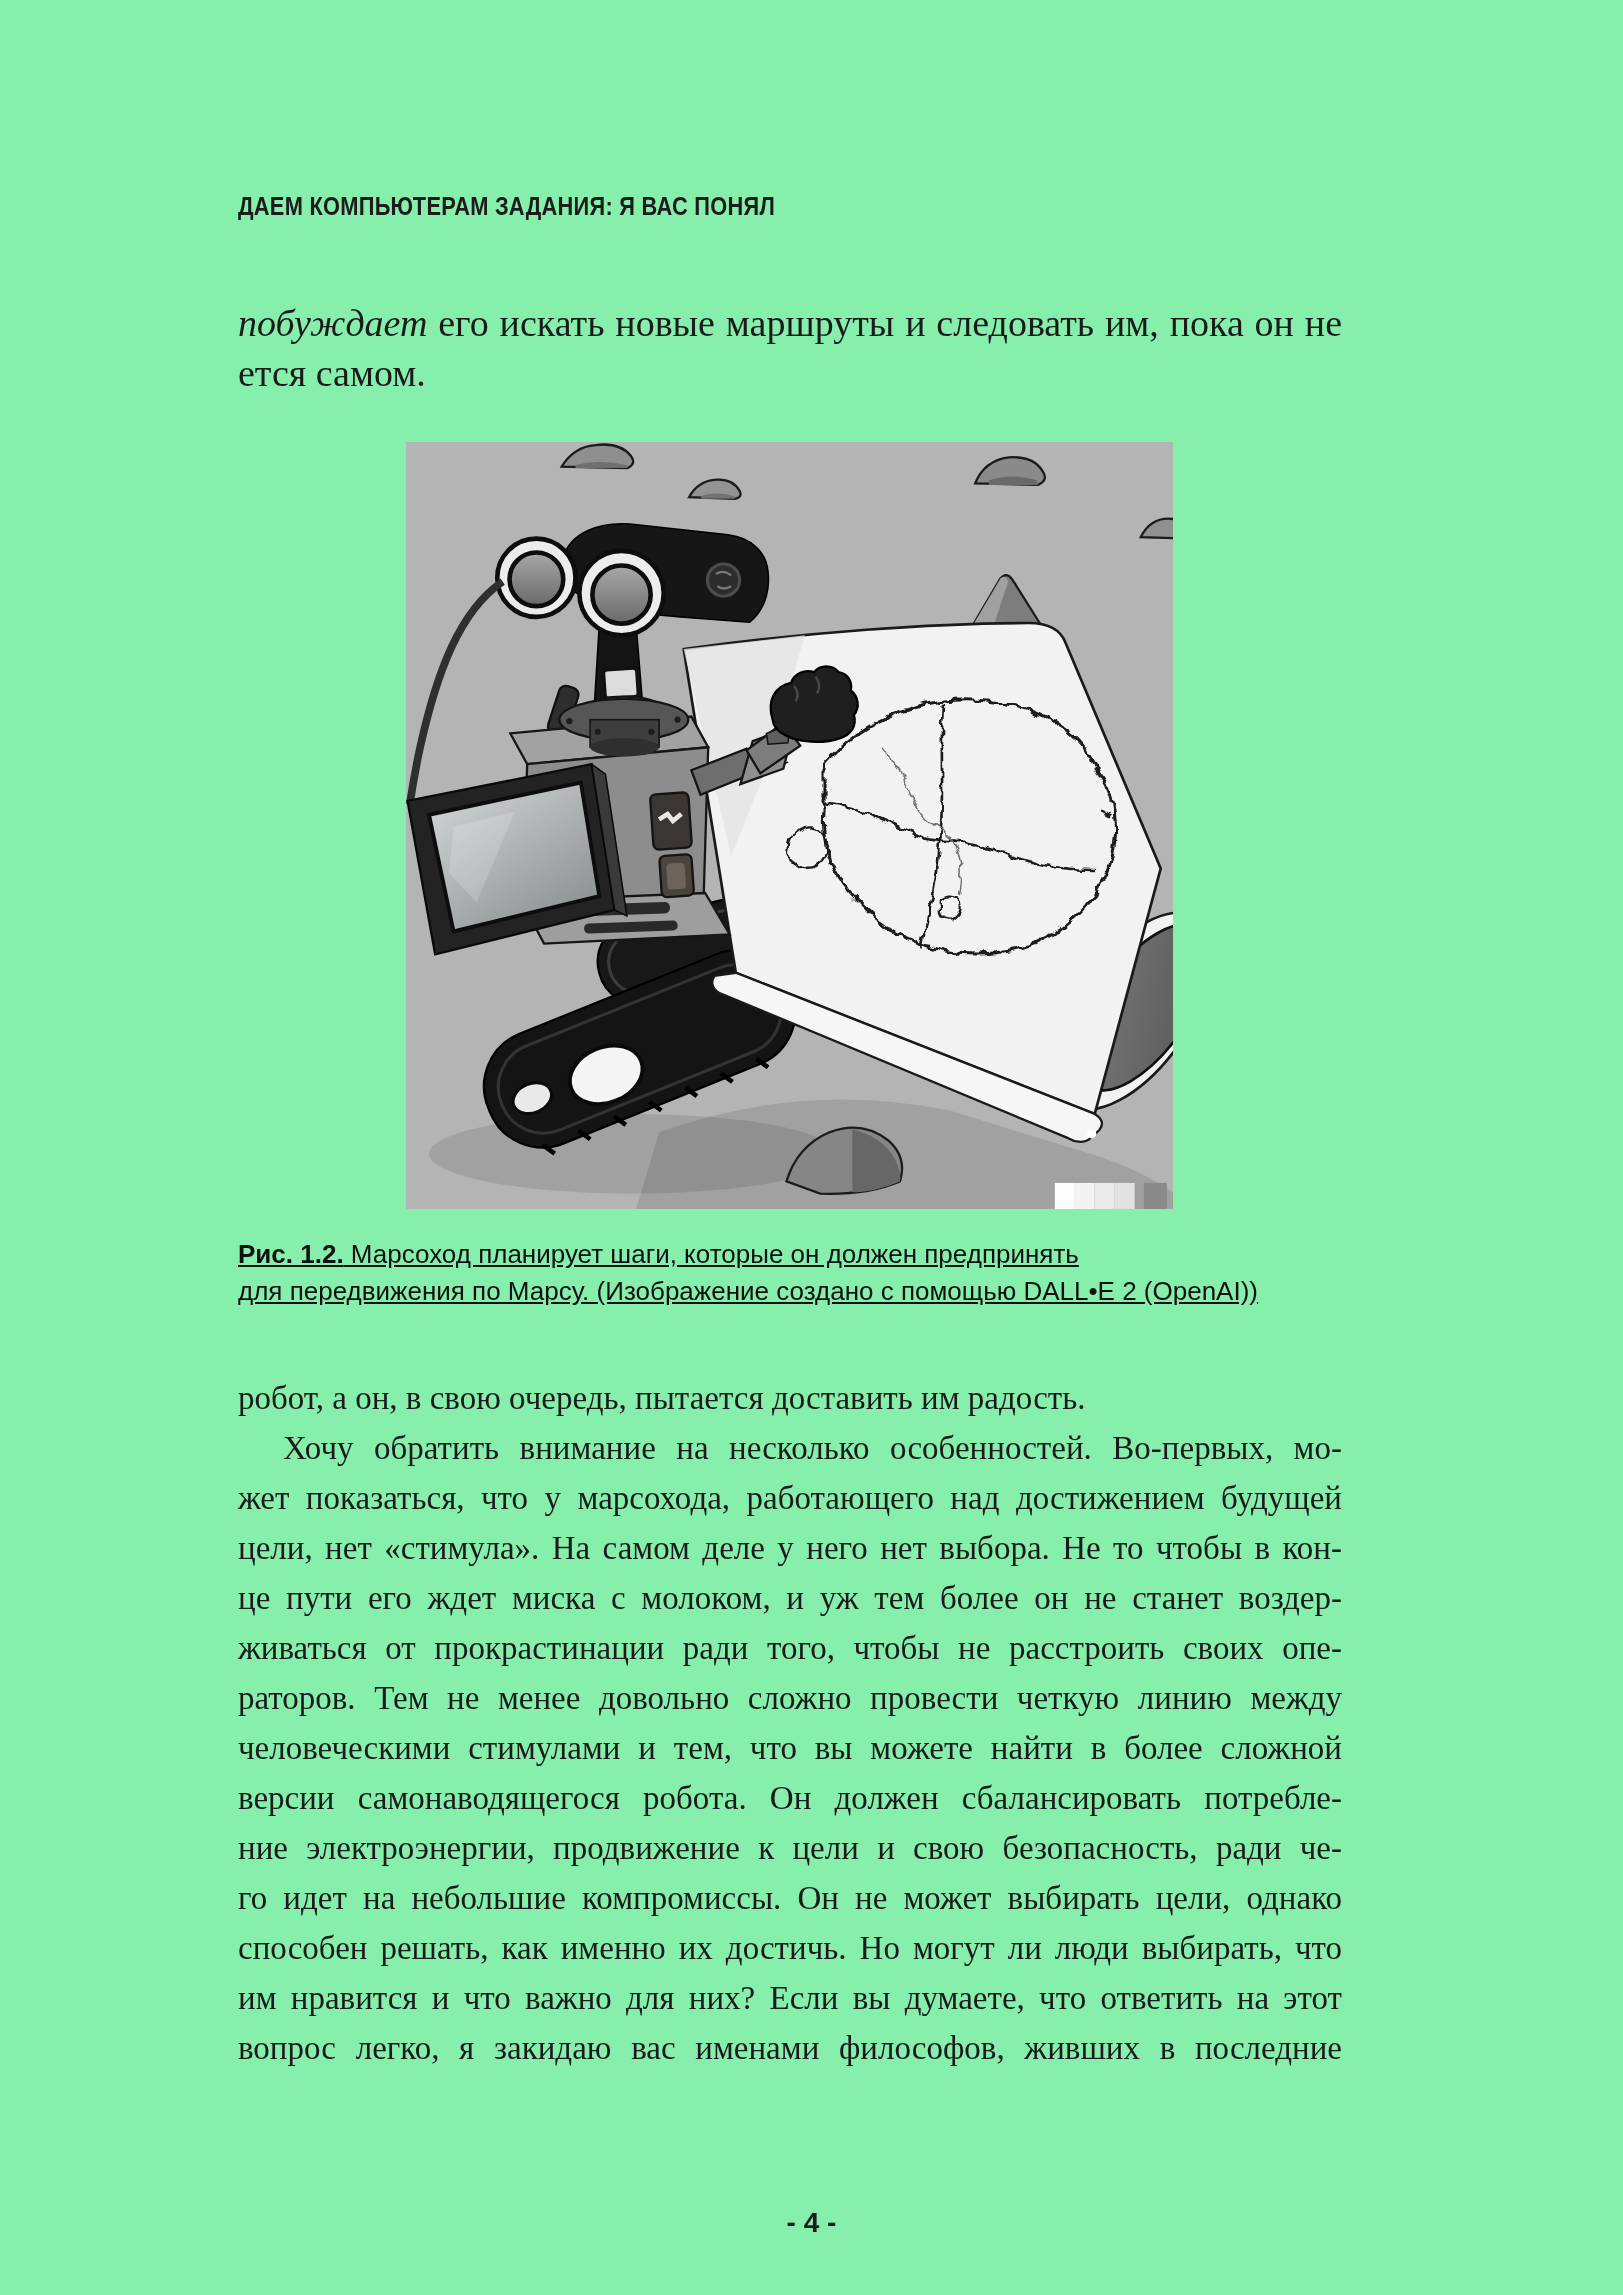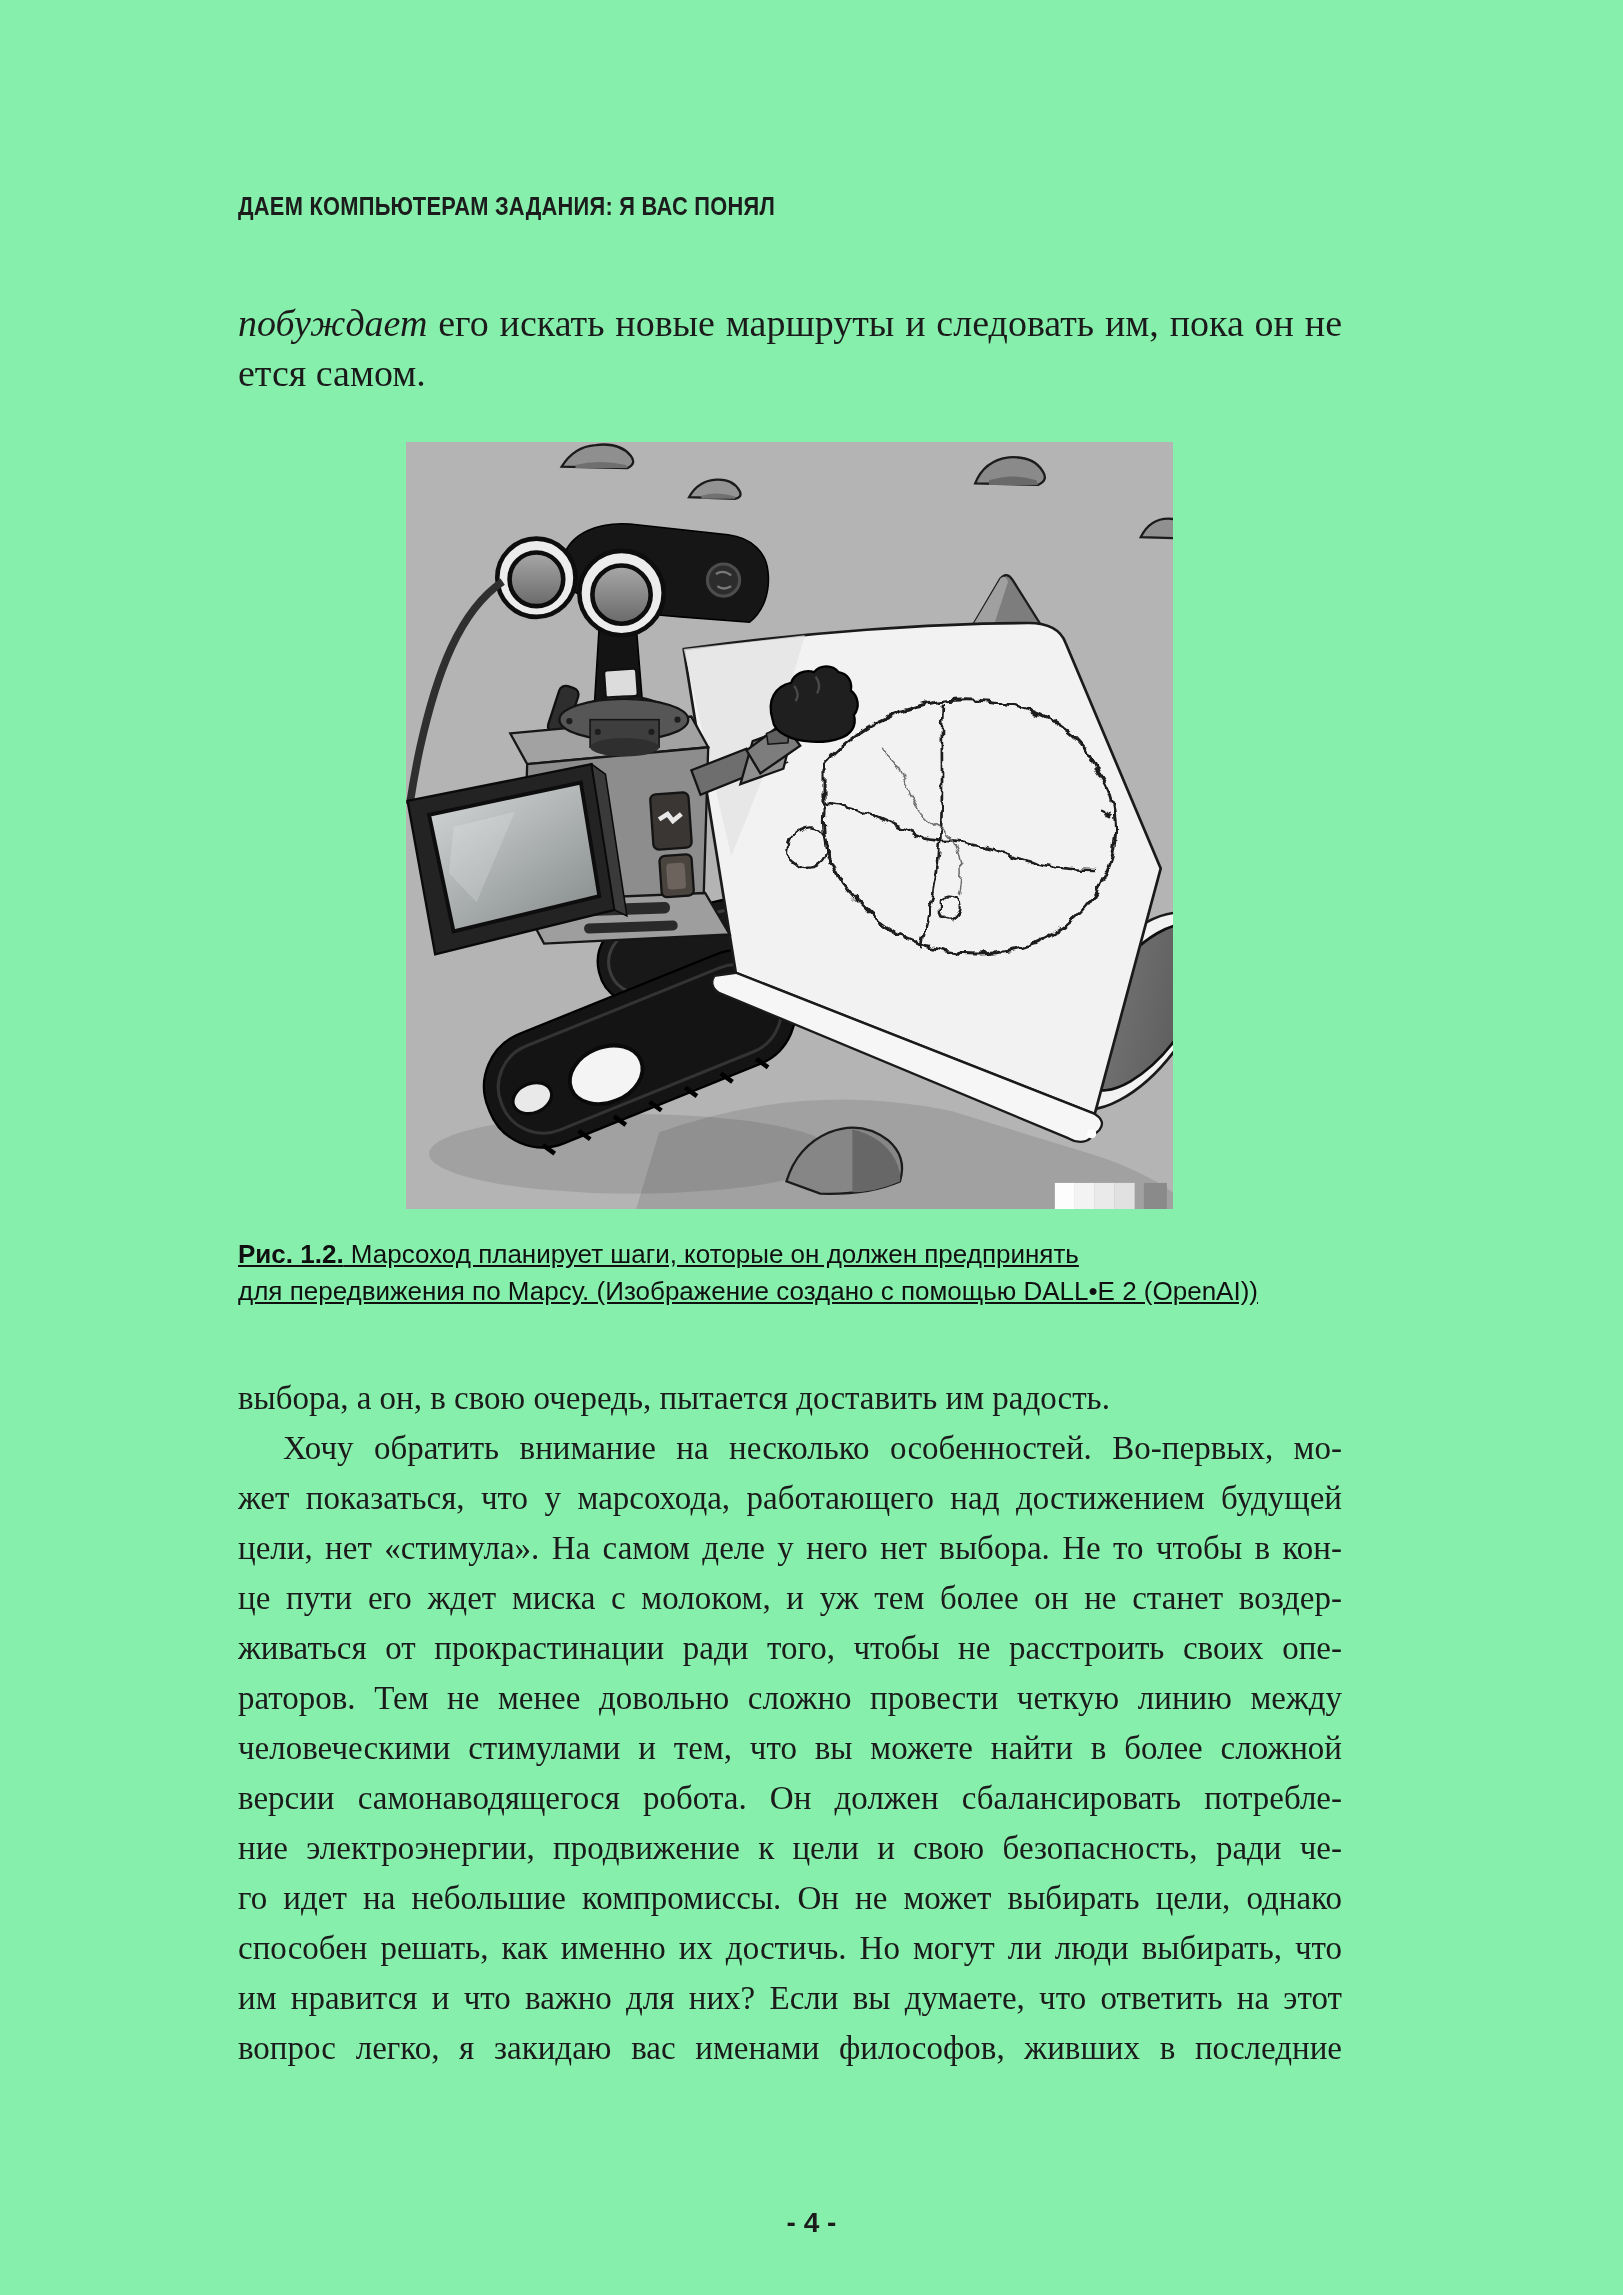--- a/index.html
+++ b/index.html
@@ -213,21 +213,21 @@
       </g>
     </svg>
   </div>
 
   <div class="textcol caption">
     <div class="cap-line"><b>Рис. 1.2.</b><span> Марсоход планирует шаги, которые он должен предпринять</span></div>
     <div class="cap-line">для передвижения по Марсу. (Изображение создано с помощью DALL•E 2 (OpenAI))</div>
   </div>
 
   <div class="textcol bodytext">
-    <div class="line end">выбора, а он, в свою очередь, пытается доставить им радость.</div>
+    <div class="line end">робот, а он, в свою очередь, пытается доставить им радость.</div>
     <div class="line indent">Хочу обратить внимание на несколько особенностей. Во-первых, мо-</div>
     <div class="line">жет показаться, что у марсохода, работающего над достижением будущей</div>
     <div class="line">цели, нет «стимула». На самом деле у него нет выбора. Не то чтобы в кон-</div>
     <div class="line">це пути его ждет миска с молоком, и уж тем более он не станет воздер-</div>
     <div class="line">живаться от прокрастинации ради того, чтобы не расстроить своих опе-</div>
     <div class="line">раторов. Тем не менее довольно сложно провести четкую линию между</div>
     <div class="line">человеческими стимулами и тем, что вы можете найти в более сложной</div>
     <div class="line">версии самонаводящегося робота. Он должен сбалансировать потребле-</div>
     <div class="line">ние электроэнергии, продвижение к цели и свою безопасность, ради че-</div>
     <div class="line">го идет на небольшие компромиссы. Он не может выбирать цели, однако</div>

